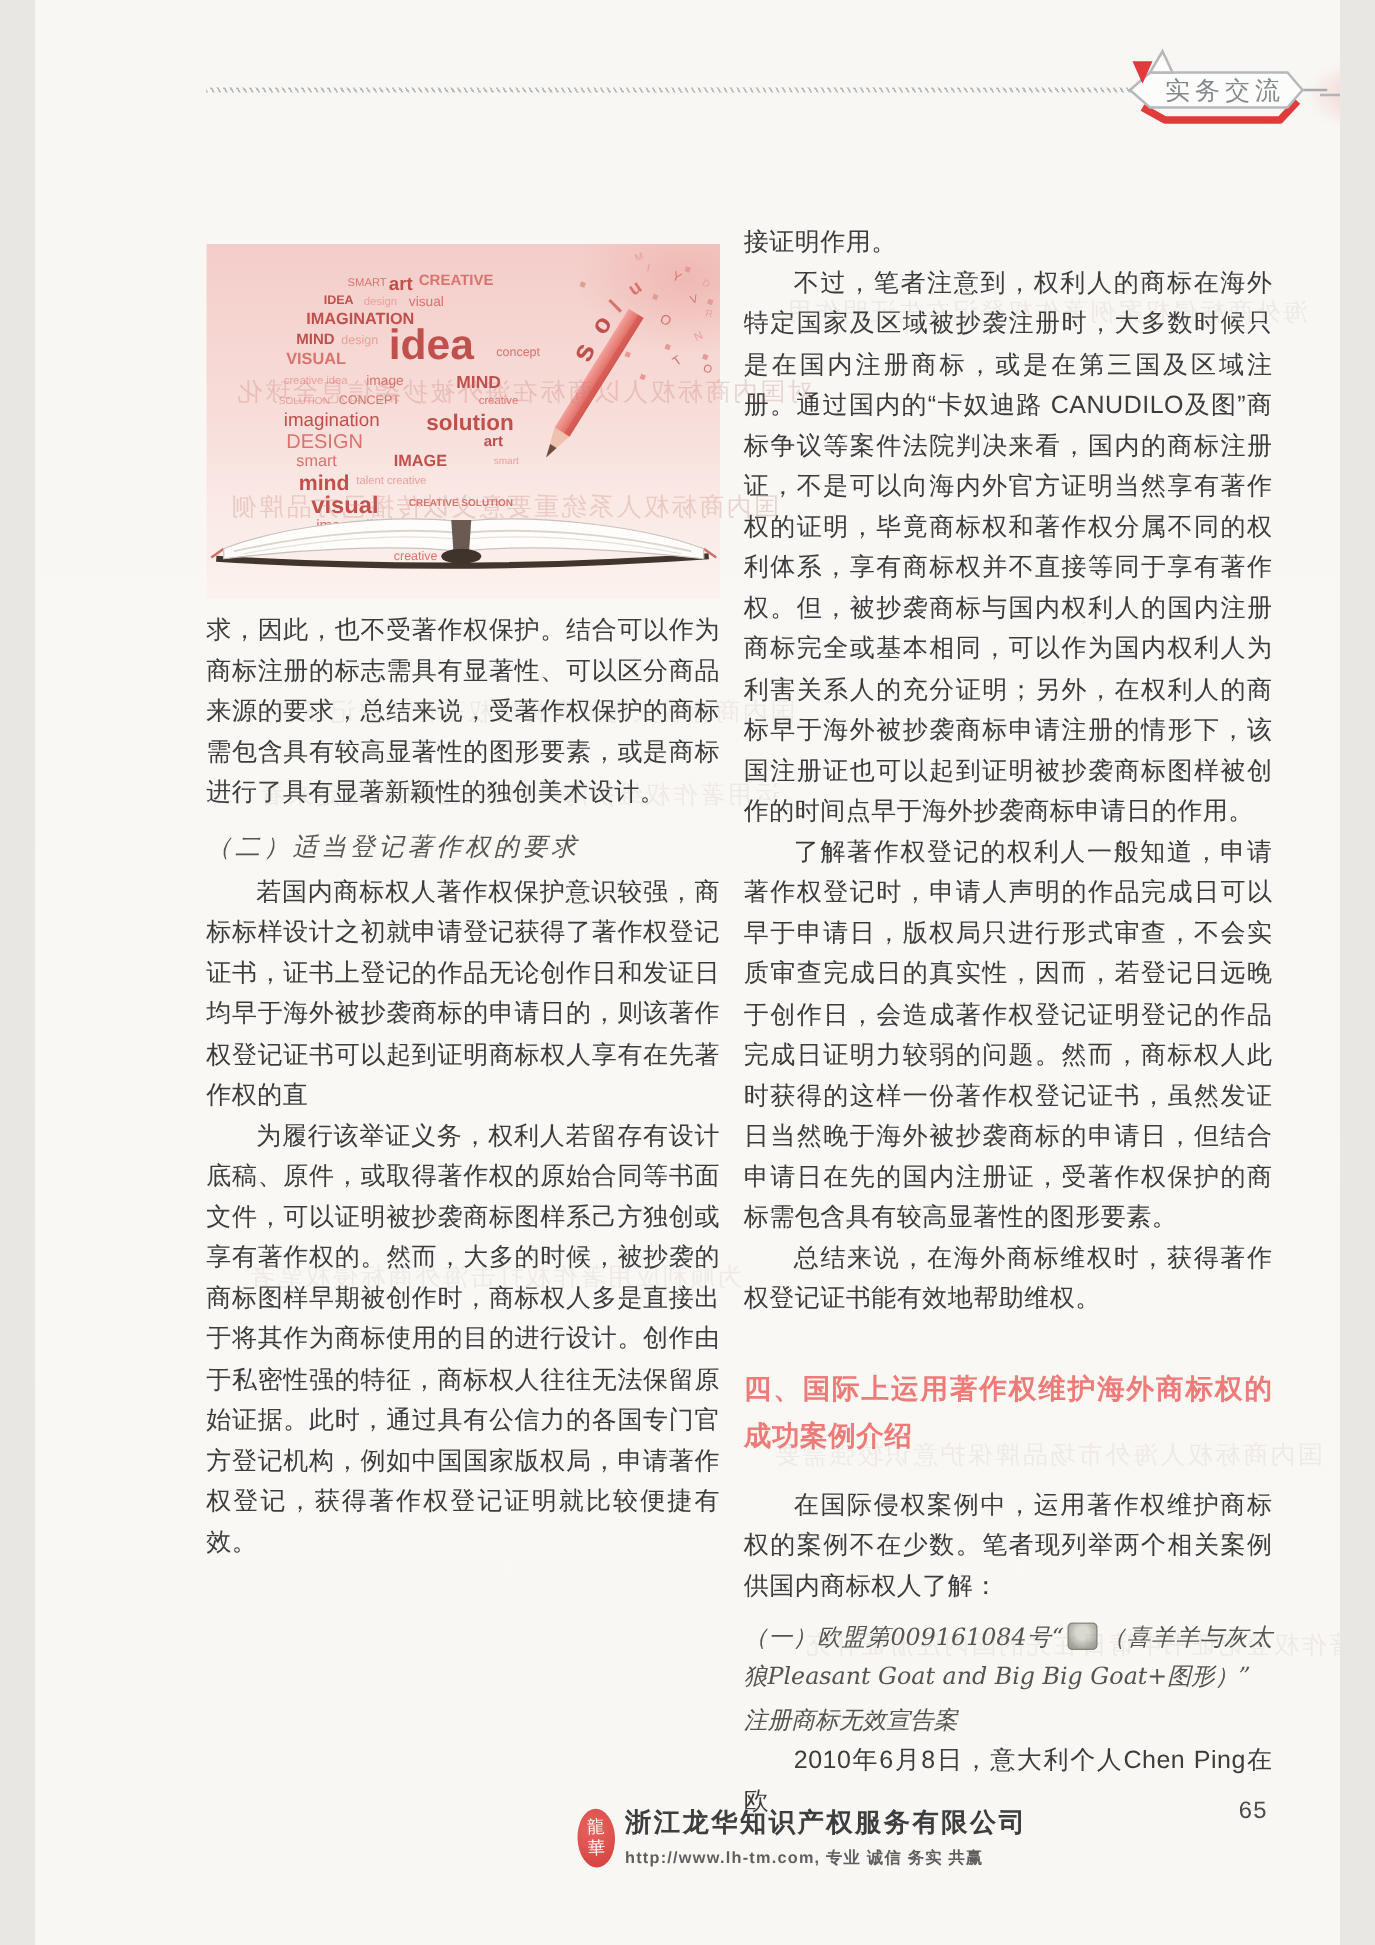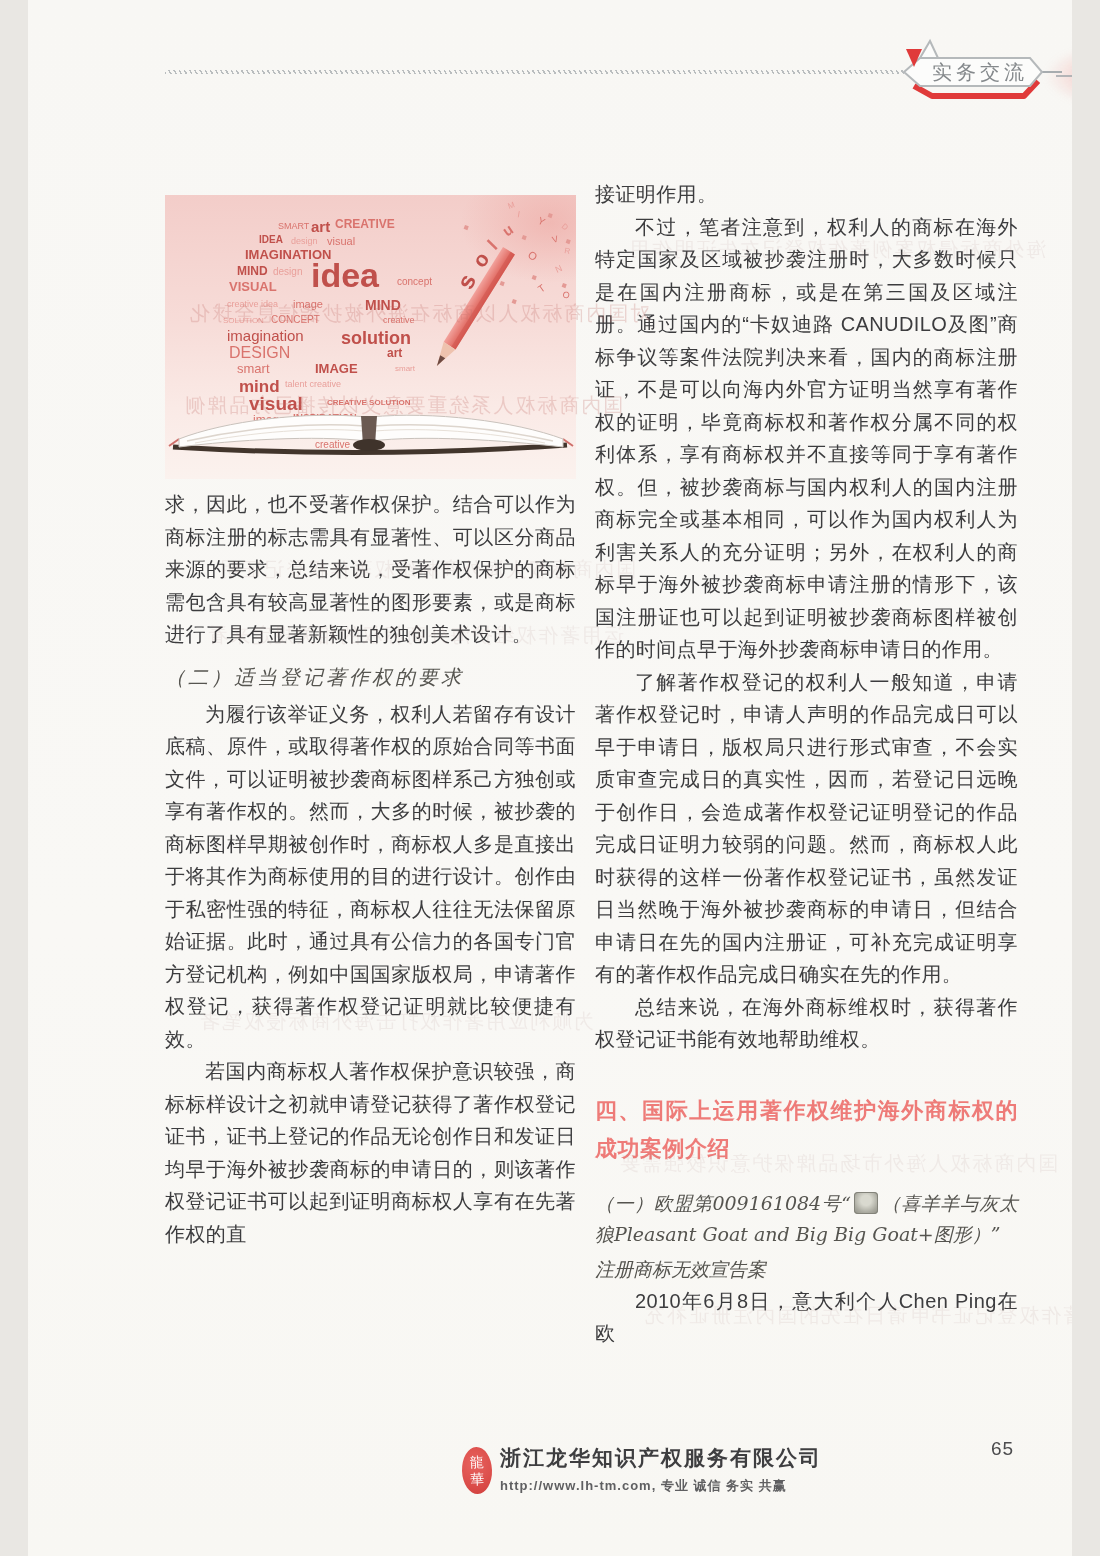--- a/index.html
+++ b/index.html
@@ -175,30 +175,31 @@
           <path d="M388,246 C326,232 260,227 208,231" stroke="#ddd5cd" stroke-width="1.5" fill="none"></path>
           <path d="M30,248 C90,237 150,232 198,236" stroke="#e7e0d8" stroke-width="1" fill="none"></path>
           <path d="M380,248 C322,237 262,232 210,236" stroke="#e7e0d8" stroke-width="1" fill="none"></path>
           <path d="M196,221 L212,221 L210,250 L198,250 Z" fill="#6b5a52"></path>
           <ellipse cx="204" cy="250" rx="16" ry="6" fill="#3f332b"></ellipse>
         </g>
       </svg>
     </div>
     <p class="body noindent">求，因此，也不受著作权保护。结合可以作为商标注册的标志需具有显著性、可以区分商品来源的要求，总结来说，受著作权保护的商标需包含具有较高显著性的图形要素，或是商标进行了具有显著新颖性的独创美术设计。</p>
     <p class="kaiti sub-heading">（二）适当登记著作权的要求</p>
+    <p class="body">若国内商标权人著作权保护意识较强，商标标样设计之初就申请登记获得了著作权登记证书，证书上登记的作品无论创作日和发证日均早于海外被抄袭商标的申请日的，则该著作权登记证书可以起到证明商标权人享有在先著作权的直</p>
     <p class="body">为履行该举证义务，权利人若留存有设计底稿、原件，或取得著作权的原始合同等书面文件，可以证明被抄袭商标图样系己方独创或享有著作权的。然而，大多的时候，被抄袭的商标图样早期被创作时，商标权人多是直接出于将其作为商标使用的目的进行设计。创作由于私密性强的特征，商标权人往往无法保留原始证据。此时，通过具有公信力的各国专门官方登记机构，例如中国国家版权局，申请著作权登记，获得著作权登记证明就比较便捷有效。</p>
-    <p class="body">若国内商标权人著作权保护意识较强，商标标样设计之初就申请登记获得了著作权登记证书，证书上登记的作品无论创作日和发证日均早于海外被抄袭商标的申请日的，则该著作权登记证书可以起到证明商标权人享有在先著作权的直</p>
   </div>
 
   <div class="col-right">
     <p class="body noindent">接证明作用。</p>
     <p class="body">不过，笔者注意到，权利人的商标在海外特定国家及区域被抄袭注册时，大多数时候只是在国内注册商标，或是在第三国及区域注册。通过国内的“卡奴迪路 CANUDILO及图”商标争议等案件法院判决来看，国内的商标注册证，不是可以向海内外官方证明当然享有著作权的证明，毕竟商标权和著作权分属不同的权利体系，享有商标权并不直接等同于享有著作权。但，被抄袭商标与国内权利人的国内注册商标完全或基本相同，可以作为国内权利人为利害关系人的充分证明；另外，在权利人的商标早于海外被抄袭商标申请注册的情形下，该国注册证也可以起到证明被抄袭商标图样被创作的时间点早于海外抄袭商标申请日的作用。</p>
-    <p class="body">了解著作权登记的权利人一般知道，申请著作权登记时，申请人声明的作品完成日可以早于申请日，版权局只进行形式审查，不会实质审查完成日的真实性，因而，若登记日远晚于创作日，会造成著作权登记证明登记的作品完成日证明力较弱的问题。然而，商标权人此时获得的这样一份著作权登记证书，虽然发证日当然晚于海外被抄袭商标的申请日，但结合申请日在先的国内注册证，可补充完成证明享有的著作权作品完成日确实在先的作用。</p>
+    <p class="body">了解著作权登记的权利人一般知道，申请著作权登记时，申请人声明的作品完成日可以早于申请日，版权局只进行形式审查，不会实质审查完成日的真实性，因而，若登记日远晚于创作日，会造成著作权登记证明登记的作品完成日证明力较弱的问题。然而，商标权人此时获得的这样一份著作权登记证书，虽然发证日当然晚于海外被抄袭商标的申请日，但结合申请日在先的国内注册证，受著作权保护的商标需包含具有较高显著性的图形要素。</p>
     <p class="body">总结来说，在海外商标维权时，获得著作权登记证书能有效地帮助维权。</p>
     <p class="red-heading">四、国际上运用著作权维护海外商标权的成功案例介绍</p>
+    <p class="body">在国际侵权案例中，运用著作权维护商标权的案例不在少数。笔者现列举两个相关案例供国内商标权人了解：</p>
     <p class="kaiti case"><span>（一）欧盟第009161084号“</span><span class="tm-thumb"></span><span>（喜羊羊与灰太狼Pleasant Goat and Big Big Goat+图形）”</span></p>
     <p class="kaiti case case-line2">注册商标无效宣告案</p>
     <p class="body final-para">2010年6月8日，意大利个人Chen Ping在欧</p>
   </div>
 
   <div class="logo-seal">
     <span>龍華</span>
   </div>
   <div class="footer-company">浙江龙华知识产权服务有限公司</div>
   <div class="footer-tagline">http://www.lh-tm.com, 专业 诚信 务实 共赢</div>

